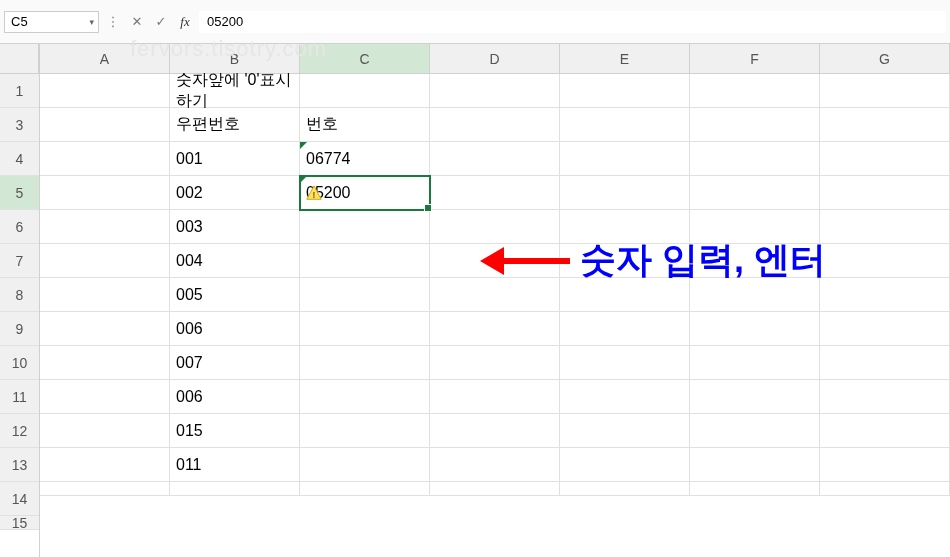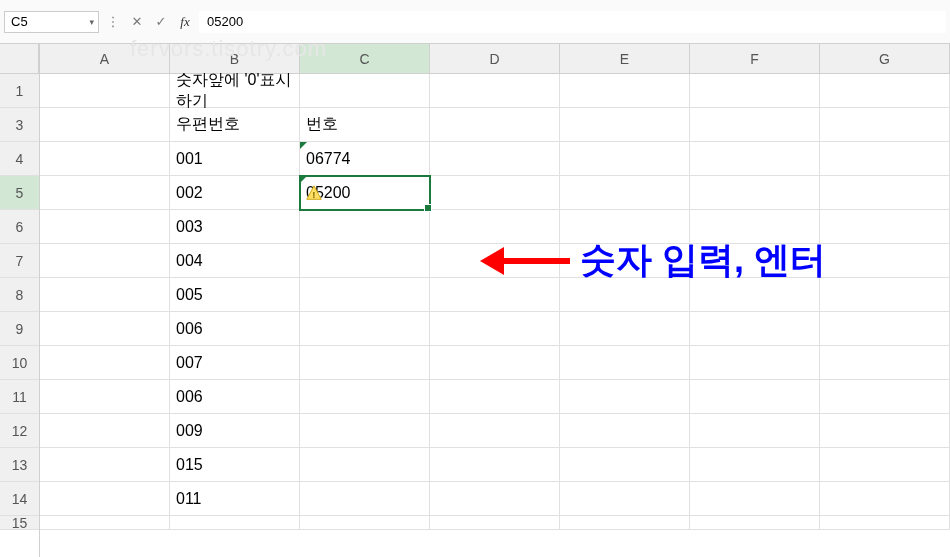--- a/index.html
+++ b/index.html
@@ -379,31 +379,20 @@
           </div>
           <div class="cell"></div>
           <div class="cell"></div>
           <div class="cell"></div>
           <div class="cell"></div>
           <div class="cell"></div>
         </div>
         <div class="grid-row">
           <div class="cell"></div>
           <div class="cell">
-            <span>009</span>
-          </div>
-          <div class="cell"></div>
-          <div class="cell"></div>
-          <div class="cell"></div>
-          <div class="cell"></div>
-          <div class="cell"></div>
-        </div>
-        <div class="grid-row">
-          <div class="cell"></div>
-          <div class="cell">
             <span>015</span>
           </div>
           <div class="cell"></div>
           <div class="cell"></div>
           <div class="cell"></div>
           <div class="cell"></div>
           <div class="cell"></div>
         </div>
         <div class="grid-row">
           <div class="cell"></div>

